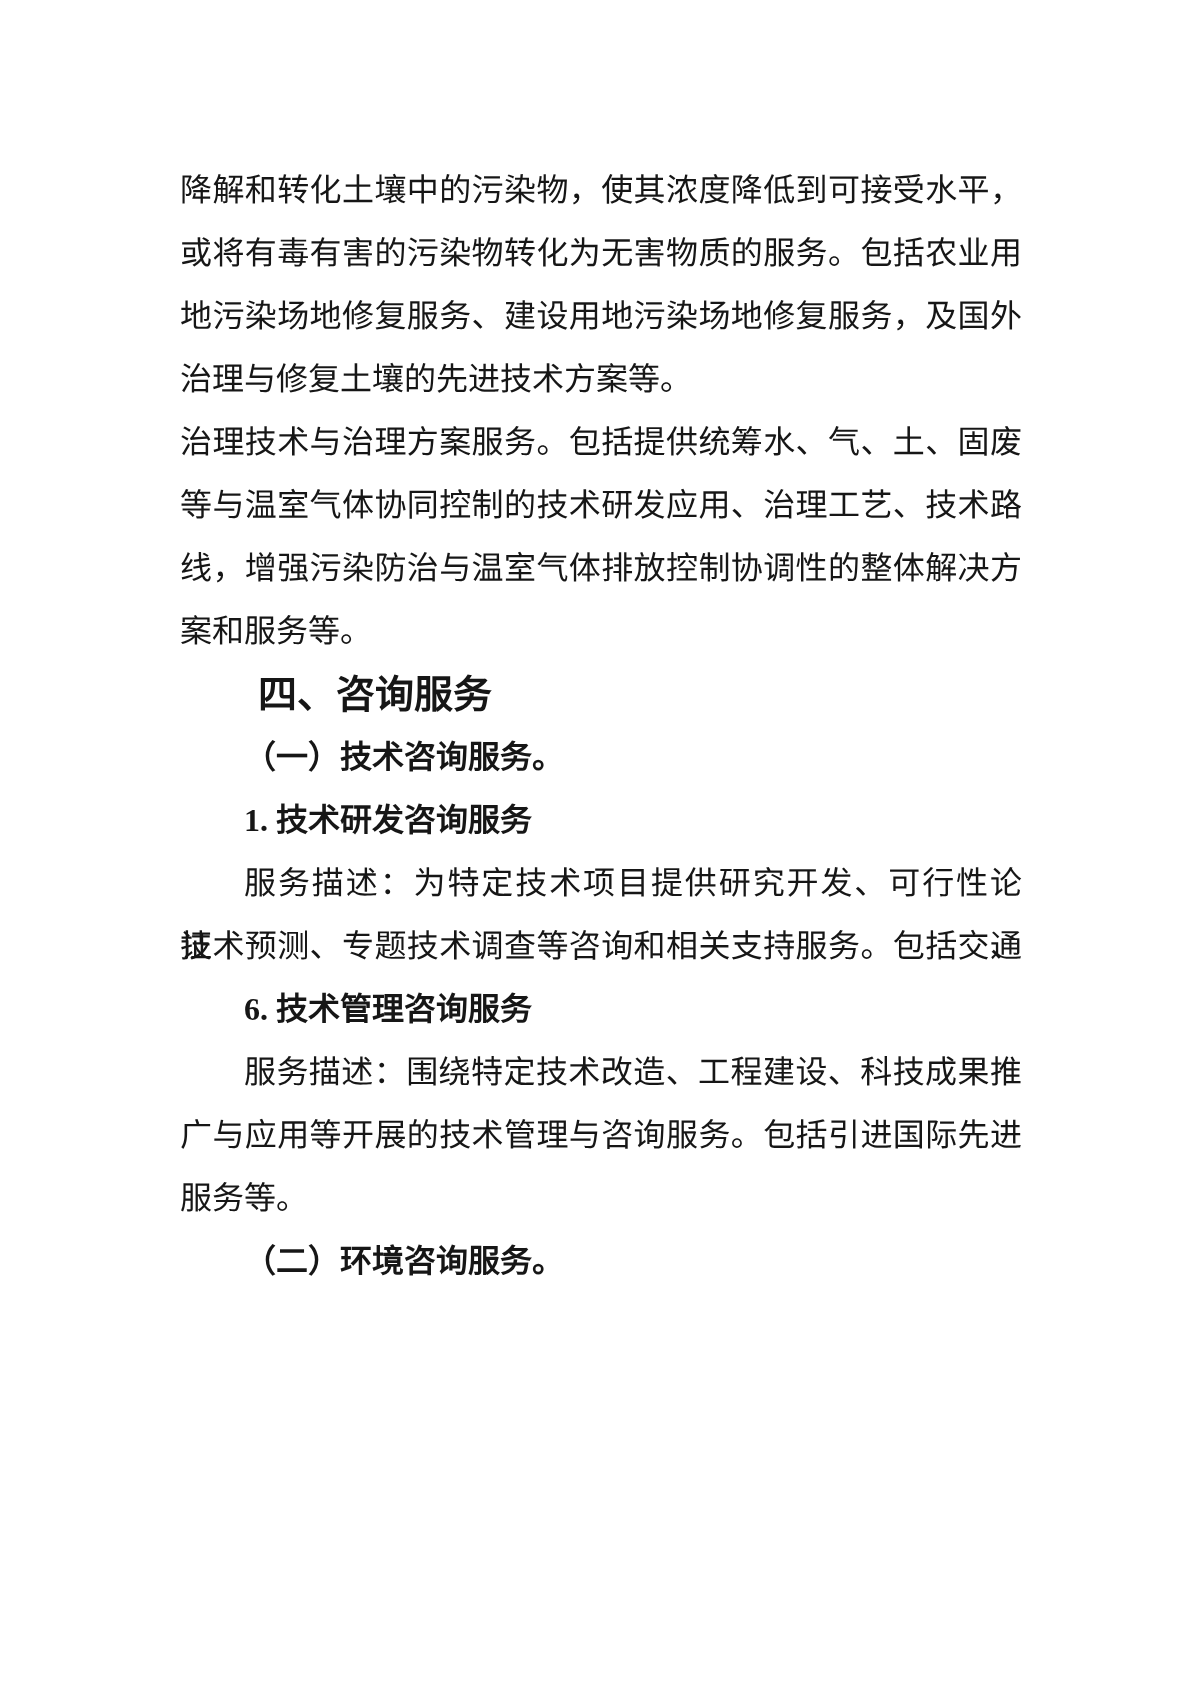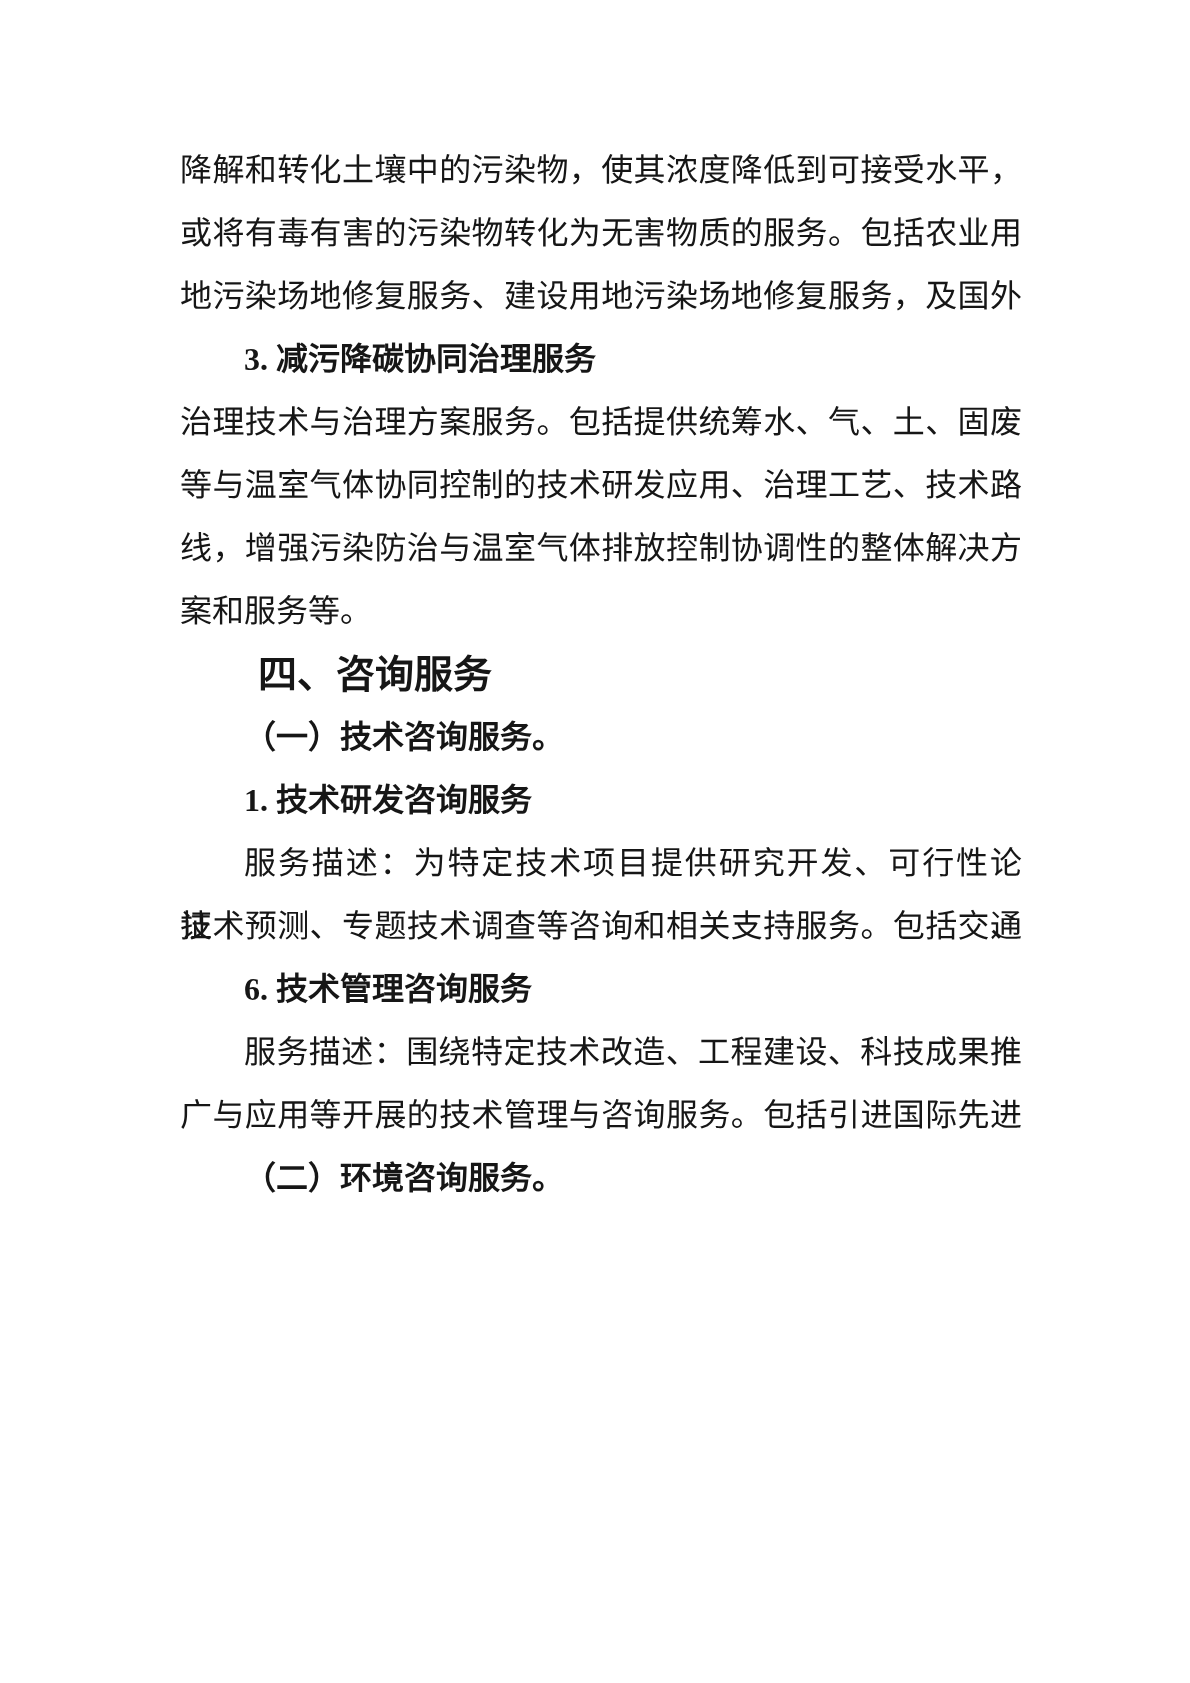--- a/index.html
+++ b/index.html
@@ -6,20 +6,21 @@
     margin: 0;
     padding: 0;
     background: #ffffff;
   }
   .page {
     position: relative;
     width: 1190px;
     height: 1465px;
     background: #ffffff;
     overflow: hidden;
+    margin-top: 20px;
   }
   .content {
     position: absolute;
     top: 139px;
     left: 180px;
     width: 842px;
   }
   .line {
     height: 63px;
     line-height: 63px;
@@ -67,38 +68,39 @@
 </style>
 </head>
 <body>
 
 <div class="page">
   <div class="content">
 
     <div class="line body-text fill">降解和转化土壤中的污染物，使其浓度降低到可接受水平，</div>
     <div class="line body-text fill">或将有毒有害的污染物转化为无害物质的服务。包括农业用</div>
     <div class="line body-text fill">地污染场地修复服务、建设用地污染场地修复服务，及国外</div>
+    <div class="line body-text">治理与修复土壤的先进技术方案等。</div>
 
-    <div class="line h-num indent">3. 减污降碳协同治理服务</div>
 
     <div class="line body-text fill">治理技术与治理方案服务。包括提供统筹水、气、土、固废</div>
     <div class="line body-text fill">等与温室气体协同控制的技术研发应用、治理工艺、技术路</div>
     <div class="line body-text fill">线，增强污染防治与温室气体排放控制协调性的整体解决方</div>
     <div class="line body-text">案和服务等。</div>
 
     <div class="line h-sec indent">四、咨询服务</div>
     <div class="line h-kai indent">（一）技术咨询服务。</div>
     <div class="line h-num indent">1. 技术研发咨询服务</div>
 
     <div class="line body-text fill indent">服务描述：为特定技术项目提供研究开发、可行性论证、</div>
     <div class="line body-text fill">技术预测、专题技术调查等咨询和相关支持服务。包括交通</div>
 
     <div class="line h-num indent">6. 技术管理咨询服务</div>
 
     <div class="line body-text fill indent">服务描述：围绕特定技术改造、工程建设、科技成果推</div>
     <div class="line body-text fill">广与应用等开展的技术管理与咨询服务。包括引进国际先进</div>
+    <div class="line body-text">服务等。</div>
 
     <div class="line h-kai indent">（二）环境咨询服务。</div>
 
   </div>
 
   <div class="page-number">5</div>
 </div>
 
 </body></html>

